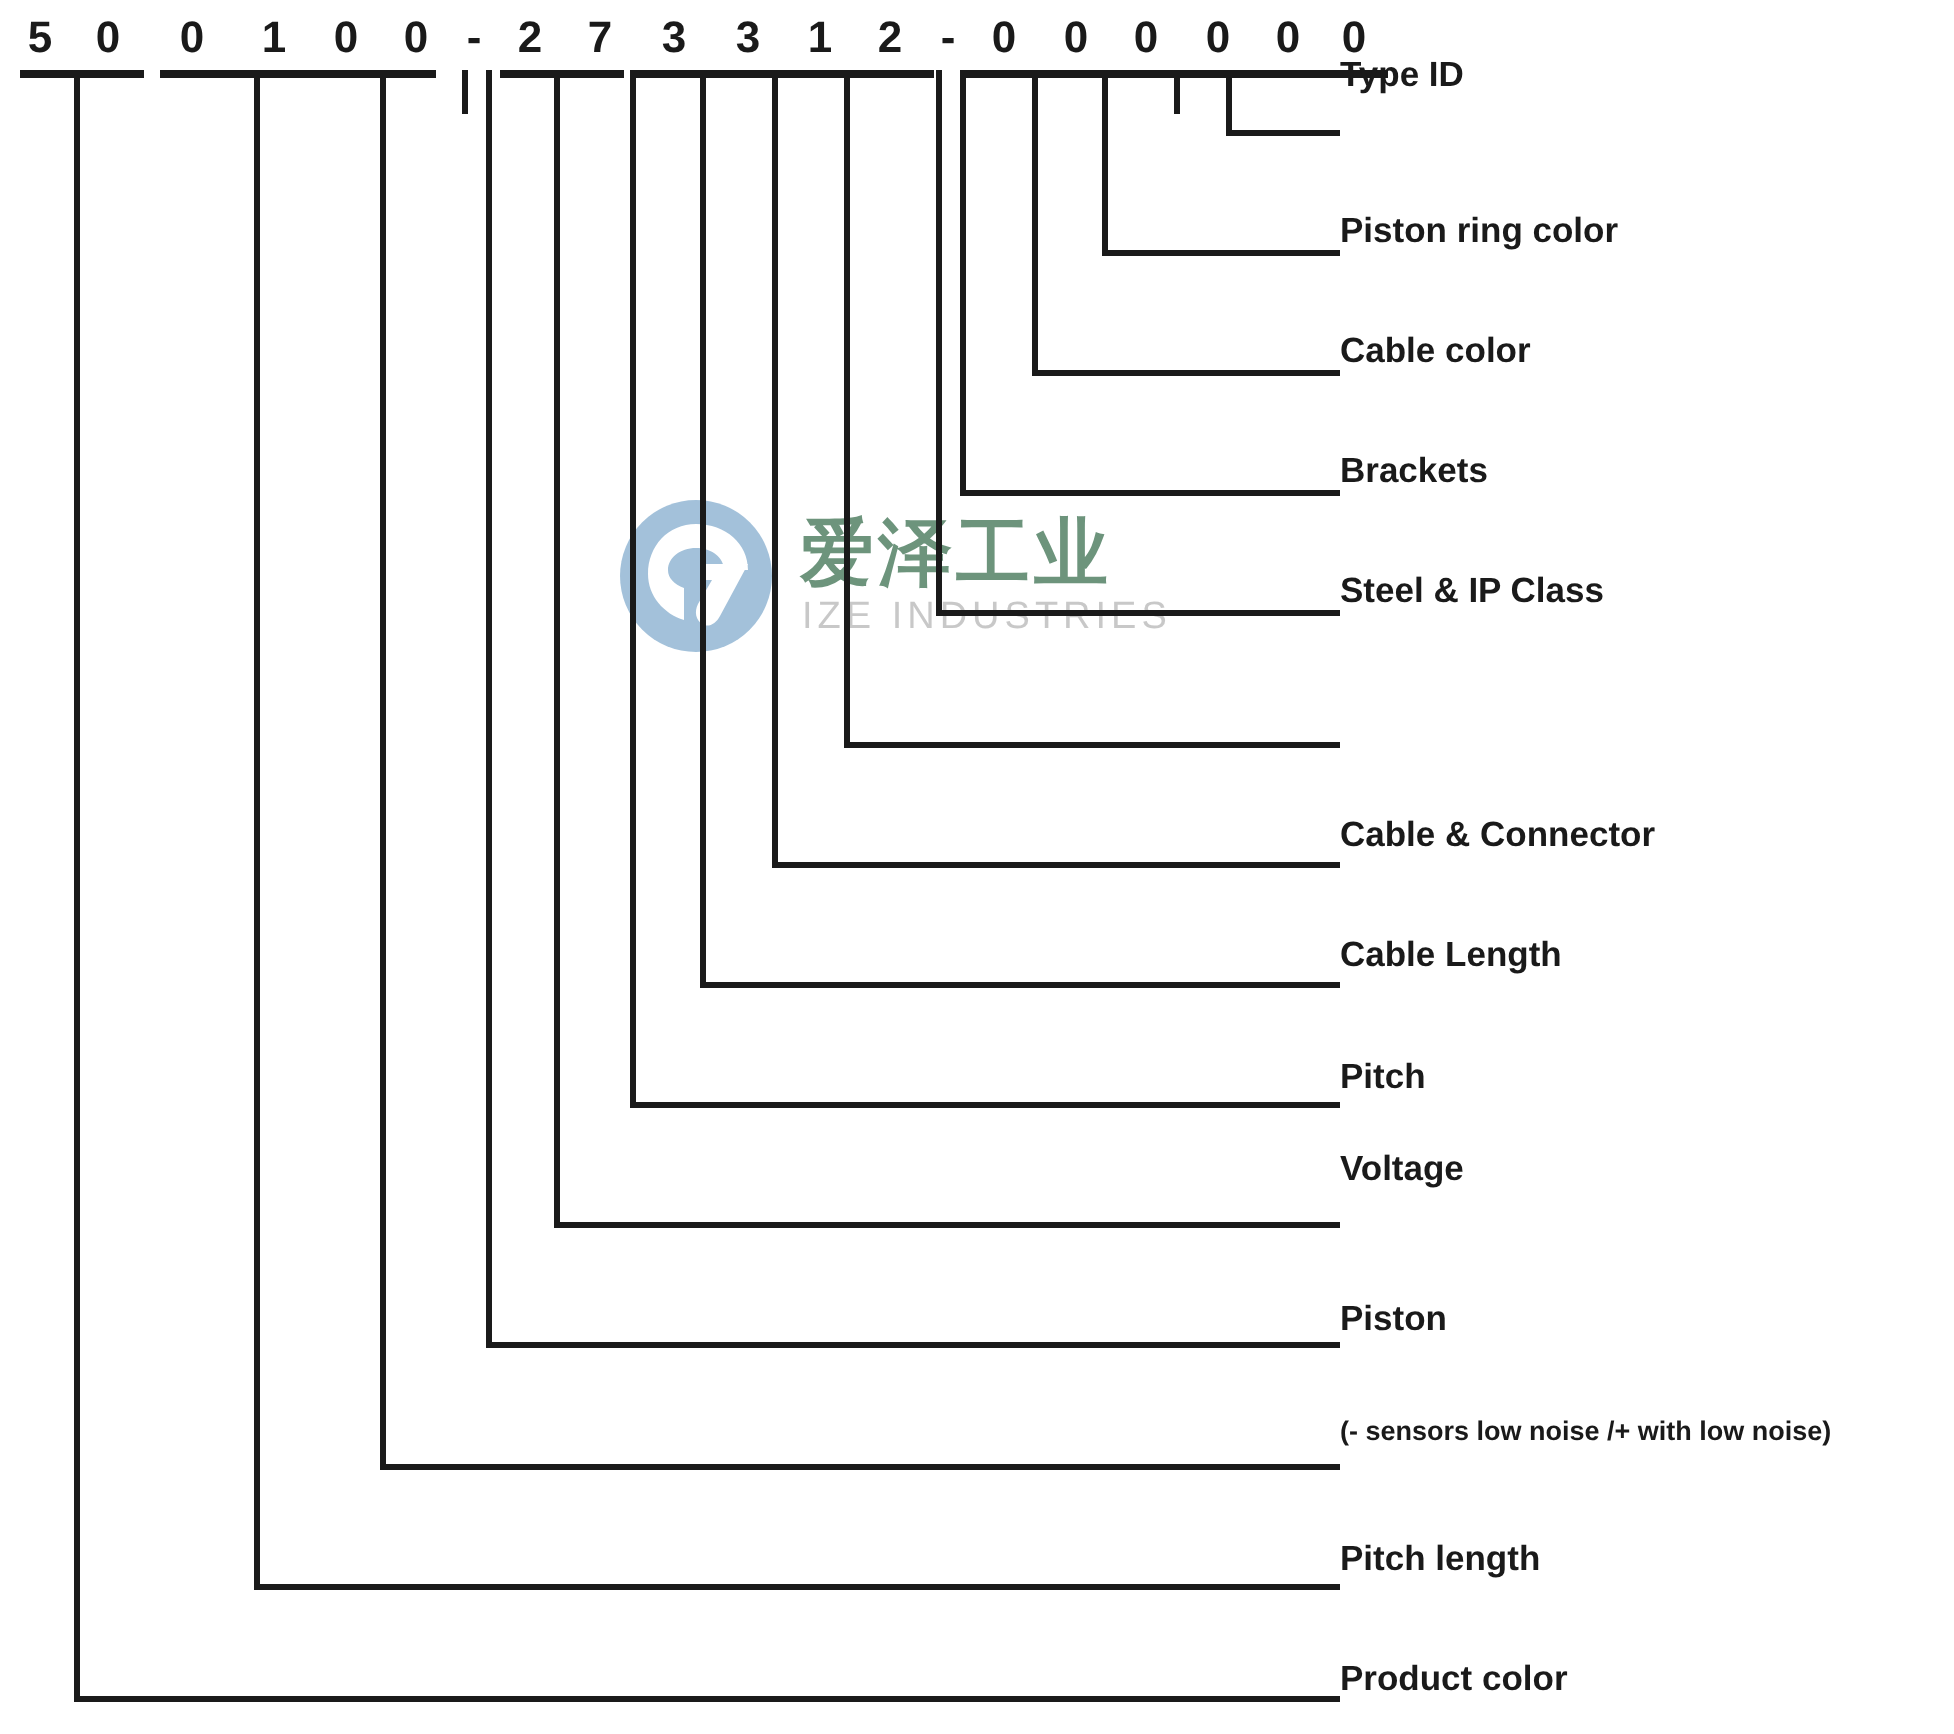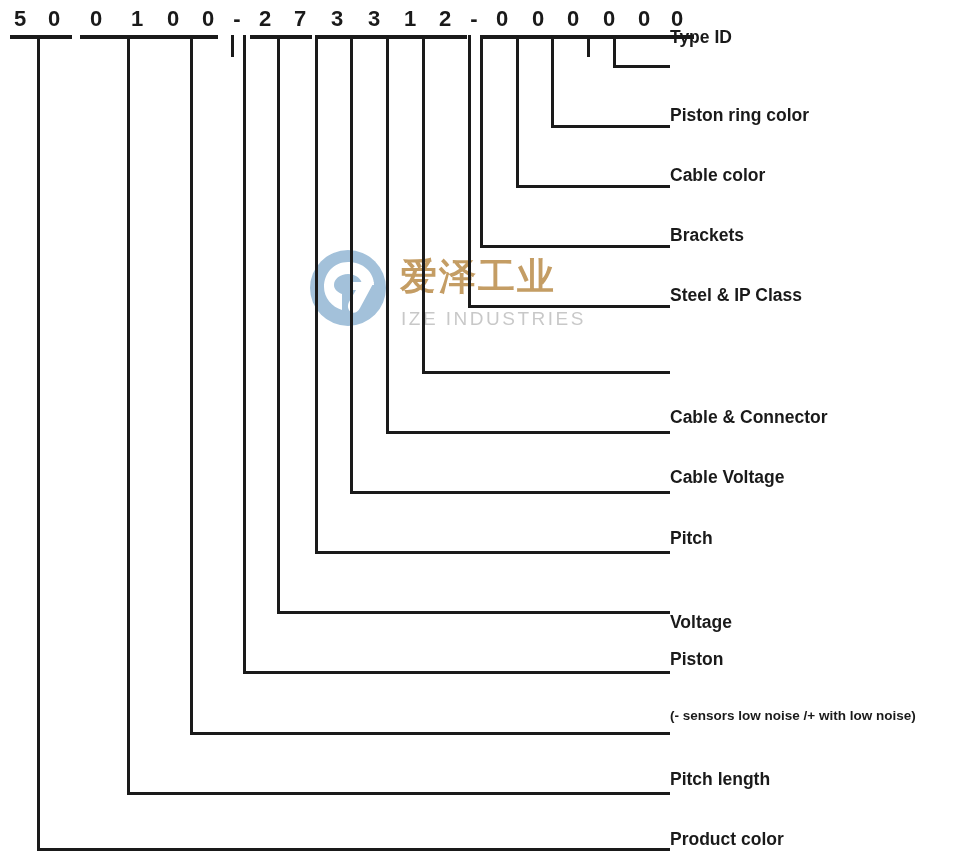--- a/index.html
+++ b/index.html
@@ -32,35 +32,34 @@
     position: absolute;
     left: 0;
     top: 2px;
   }
   #watermark .wm-cn {
     position: absolute;
     left: 92px;
     top: 6px;
     font-size: 37px;
     font-weight: bold;
-    color: #a16207;
+    color: #14532d;
     letter-spacing: 2px;
     white-space: nowrap;
     font-family: "DejaVu Sans", sans-serif;
   }
   #watermark .wm-en {
     position: absolute;
     left: 93px;
     top: 52px;
     font-size: 19px;
     color: #a8a8a8;
     letter-spacing: 2.5px;
     white-space: nowrap;
     font-family: "Liberation Sans", sans-serif;
-    margin-top: 10px;
   }
 
   
   .digit {
     position: absolute;
     top: 6px;
     font-size: 22px;
     font-weight: bold;
     color: #1a1a1a;
     text-align: center;
@@ -263,28 +262,28 @@
   <div class="label" style="top:285px">
     <div class="main">Steel &amp; IP Class</div>
   </div>
 
 
   <div class="label" style="top:407px">
     <div class="main">Cable &amp; Connector</div>
   </div>
 
   <div class="label" style="top:467px">
-    <div class="main">Cable Voltage</div>
+    <div class="main">Cable Length</div>
   </div>
 
   <div class="label" style="top:528px">
     <div class="main">Pitch</div>
   </div>
 
-  <div class="label" style="top:612px">
+  <div class="label" style="top:574px">
     <div class="main">Voltage</div>
   </div>
 
   <div class="label" style="top:649px">
     <div class="main">Piston</div>
   </div>
 
   <div class="label" style="top:708px">
     <div class="sub">(- sensors low noise /+ with low noise)</div>
   </div>

